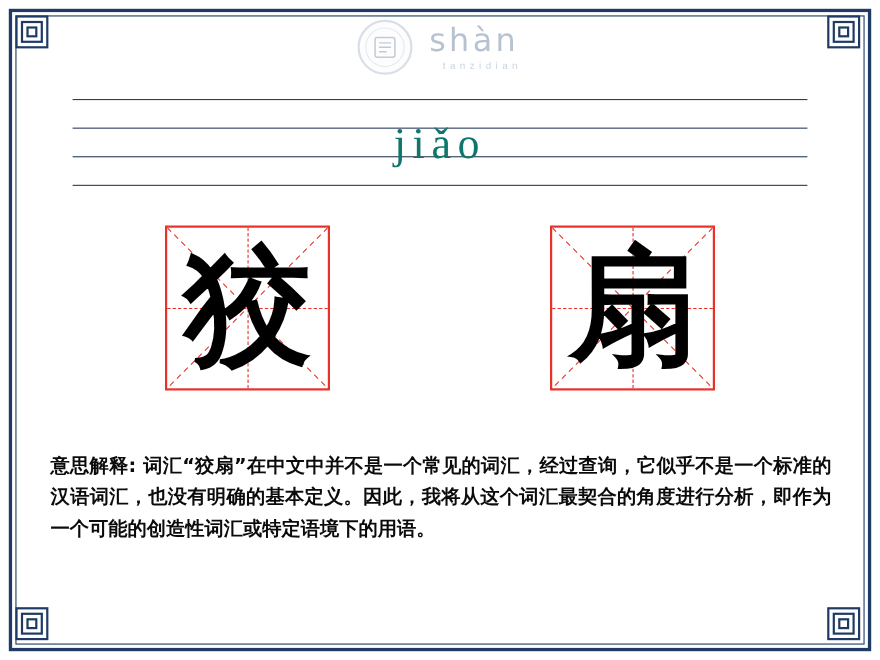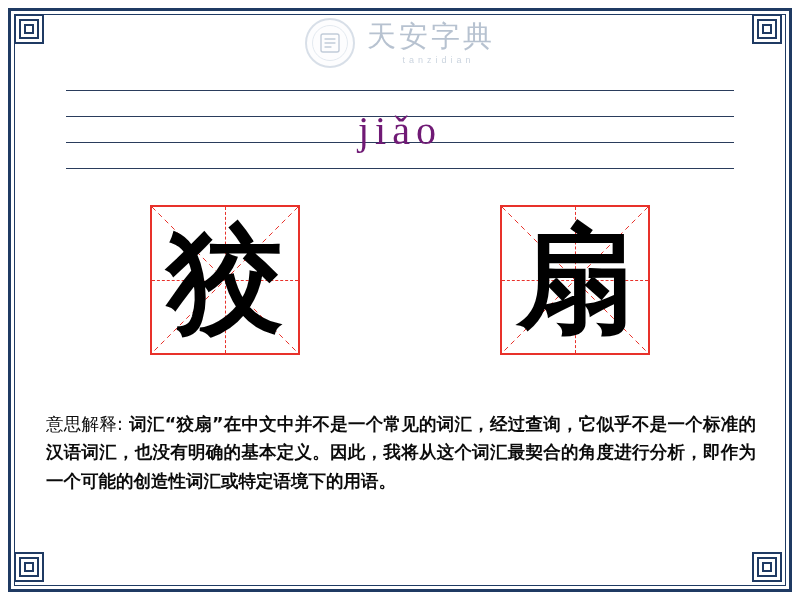--- a/index.html
+++ b/index.html
@@ -153,21 +153,21 @@
     top: 0;
     height: 92px;
     display: flex;
     align-items: center;
     justify-content: space-around;
   }
   .pinyin {
     font-family: "Liberation Serif", serif;
     font-size: 40px;
     letter-spacing: 6px;
-    color: #701a75;
+    color: #0f766e;
     position: relative;
     top: -2px;
   }
 
   
   .chars-area {
     position: absolute;
     left: 0;
     right: 0;
     top: 205px;
@@ -223,21 +223,21 @@
     right: 44px;
     top: 410px;
     font-family: "DejaVu Sans", sans-serif;
     font-size: 17.5px;
     line-height: 1.62;
     color: #0b0b0b;
     text-align: justify;
     font-weight: bold;
   }
   .explain-label {
-    font-weight: normal;
+    font-weight: bold;
   }
   .explain-body {
     font-weight: bold;
   }
 </style>
 </head>
 <body>
 
 <div class="page">
 
@@ -266,21 +266,21 @@
   </div>
 
   <div class="brand">
     <div class="brand-seal">
       <svg width="24" height="24" viewBox="0 0 24 24" aria-hidden="true">
         <rect x="3" y="3" width="18" height="18" rx="2" fill="none" stroke="#8fa2ba" stroke-width="1.4"></rect>
         <path d="M7 8h10M7 12h10M7 16h6" stroke="#8fa2ba" stroke-width="1.3" fill="none" stroke-linecap="round"></path>
       </svg>
     </div>
     <div class="brand-text">
-      <div class="brand-title">天安字典</div>
+      <div class="brand-title">shàn</div>
       <div class="brand-sub">tanzidian</div>
     </div>
   </div>
 
   <div class="pinyin-area">
     <div class="staff">
       <div class="staff-line l1"></div>
       <div class="staff-line l2"></div>
       <div class="staff-line l3"></div>
       <div class="staff-line l4"></div>

